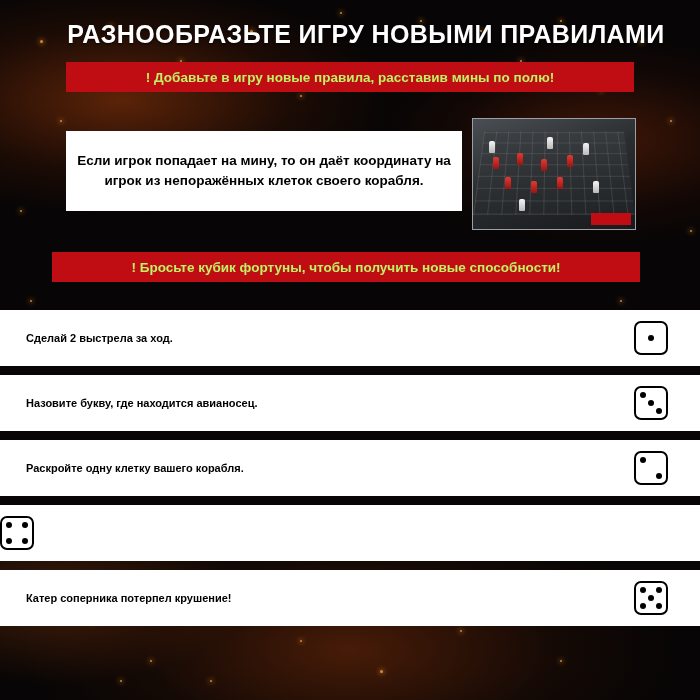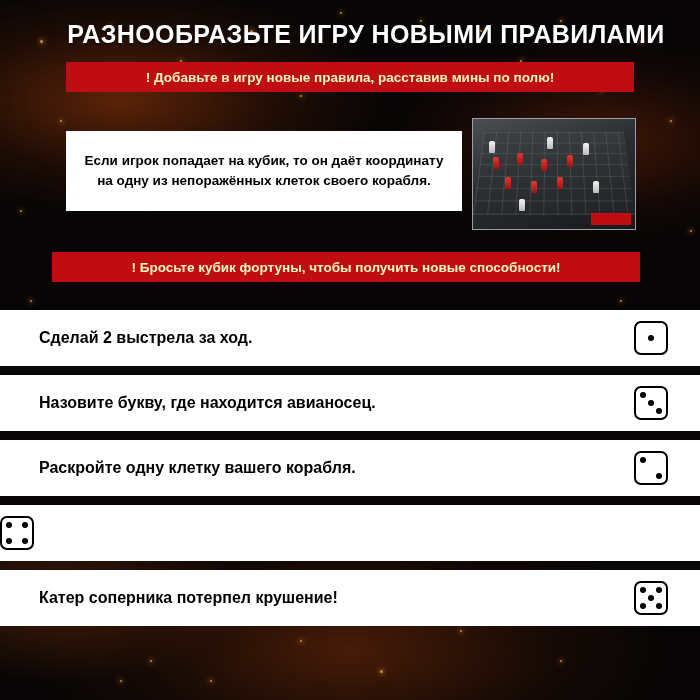--- a/index.html
+++ b/index.html
@@ -48,21 +48,21 @@
     color: #ffffff;
     font-size: 25px;
     font-weight: bold;
     letter-spacing: 0.4px;
     text-shadow: 0 1px 2px rgba(0,0,0,0.8);
   }
 
   .red-banner {
     position: absolute;
     background: #c00d14;
-    color: #fef9c3;
+    color: #bef264;
     font-weight: bold;
     display: flex;
     align-items: center;
     justify-content: center;
     text-align: center;
   }
   .banner-1 {
     left: 66px;
     top: 62px;
     width: 568px;
@@ -146,22 +146,22 @@
   .rule-row {
     position: relative;
     height: 56px;
     background: #ffffff;
     margin-bottom: 9px;
     display: flex;
     align-items: center;
   }
   .rule-text {
     flex: 1;
-    padding-left: 39px;
-    font-size: 16px;
+    padding-left: 26px;
+    font-size: 11px;
     font-weight: bold;
     color: #000000;
   }
   .die {
     width: 34px;
     height: 34px;
     margin-right: 32px;
     border: 2px solid #000000;
     border-radius: 7px;
     background: #ffffff;
@@ -217,21 +217,21 @@
       <div class="spark" style="left: 420px; top: 20px; width: 2px; height: 2px;"></div>
       <div class="spark" style="left: 340px; top: 12px; width: 2px; height: 2px;"></div>
       <div class="spark" style="left: 120px; top: 680px; width: 2px; height: 2px;"></div>
       <div class="spark" style="left: 560px; top: 20px; width: 2px; height: 2px;"></div>
     </div>
 
   <div class="headline">РАЗНООБРАЗЬТЕ ИГРУ НОВЫМИ ПРАВИЛАМИ</div>
 
   <div class="red-banner banner-1">! Добавьте в игру новые правила, расставив мины по полю!</div>
 
-  <div class="white-note">Если игрок попадает на кубик, то он даёт координату на одну из непоражённых клеток своего корабля.</div>
+  <div class="white-note">Если игрок попадает на мину, то он даёт координату на игрок из непоражённых клеток своего корабля.</div>
 
   <div class="photo">
     <div class="board"></div>
     <div class="peg red" style="left:20px; top:38px;"></div>
     <div class="peg red" style="left:44px; top:34px;"></div>
     <div class="peg red" style="left:68px; top:40px;"></div>
     <div class="peg red" style="left:94px; top:36px;"></div>
     <div class="peg red" style="left:32px; top:58px;"></div>
     <div class="peg red" style="left:58px; top:62px;"></div>
     <div class="peg red" style="left:84px; top:58px;"></div>

